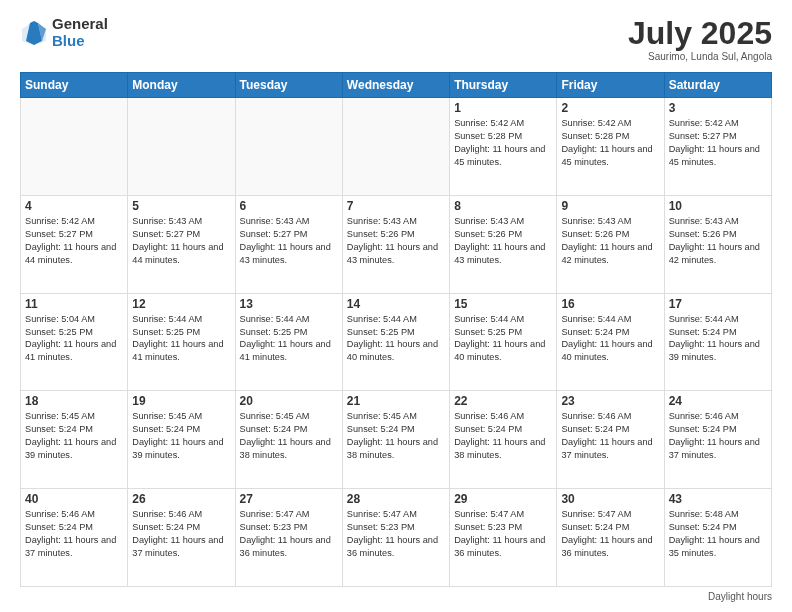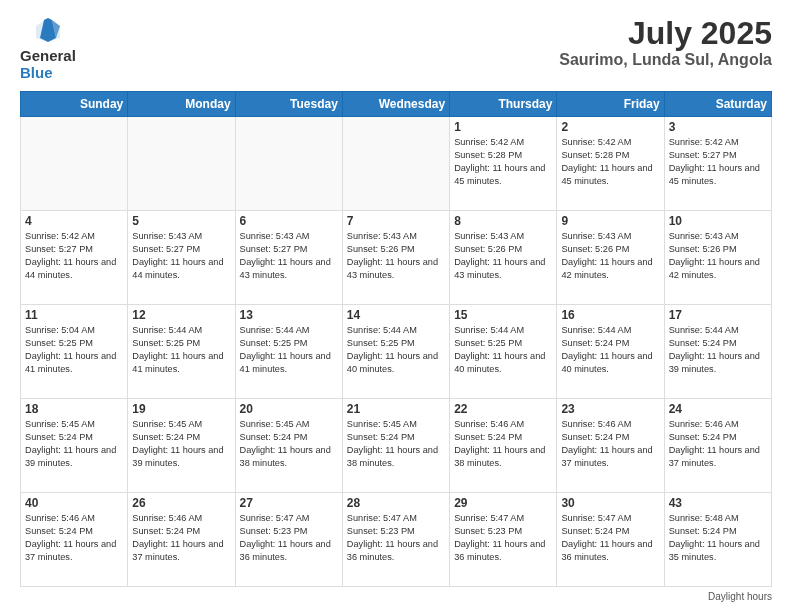--- a/index.html
+++ b/index.html
@@ -20,21 +20,20 @@
     .header {
       display: flex;
       justify-content: space-between;
       align-items: flex-start;
       margin-bottom: 10px;
     }
     .logo {
       display: flex;
       align-items: center;
       gap: 4px;
-      flex-direction: column;
     }
     .logo-text {
       display: flex;
       flex-direction: column;
       line-height: 1.1;
     }
     .logo-general {
       font-size: 15px;
       font-weight: bold;
       color: #333;
@@ -51,38 +50,38 @@
     .title-block {
       text-align: right;
     }
     .title-block h1 {
       font-size: 32px;
       font-weight: bold;
       color: #333;
       line-height: 1.1;
     }
     .title-block h2 {
-      font-size: 16px;
-      font-weight: bold;
+      font-size: 10px;
+      font-weight: normal;
       color: #555;
     }
     .calendar {
       flex: 1;
       border: 1px solid #ccc;
       border-collapse: collapse;
       width: 100%;
       table-layout: fixed;
     }
     .calendar th {
       background: #2a7abf;
       color: #fff;
       font-size: 12px;
       font-weight: bold;
       padding: 5px 4px;
-      text-align: right;
+      text-align: left;
       border: 1px solid #1a6aaf;
     }
     .calendar td {
       vertical-align: top;
       border: 1px solid #ddd;
       padding: 3px 4px;
       font-size: 9.5px;
       color: #333;
       height: 82px;
       background: #fff;

